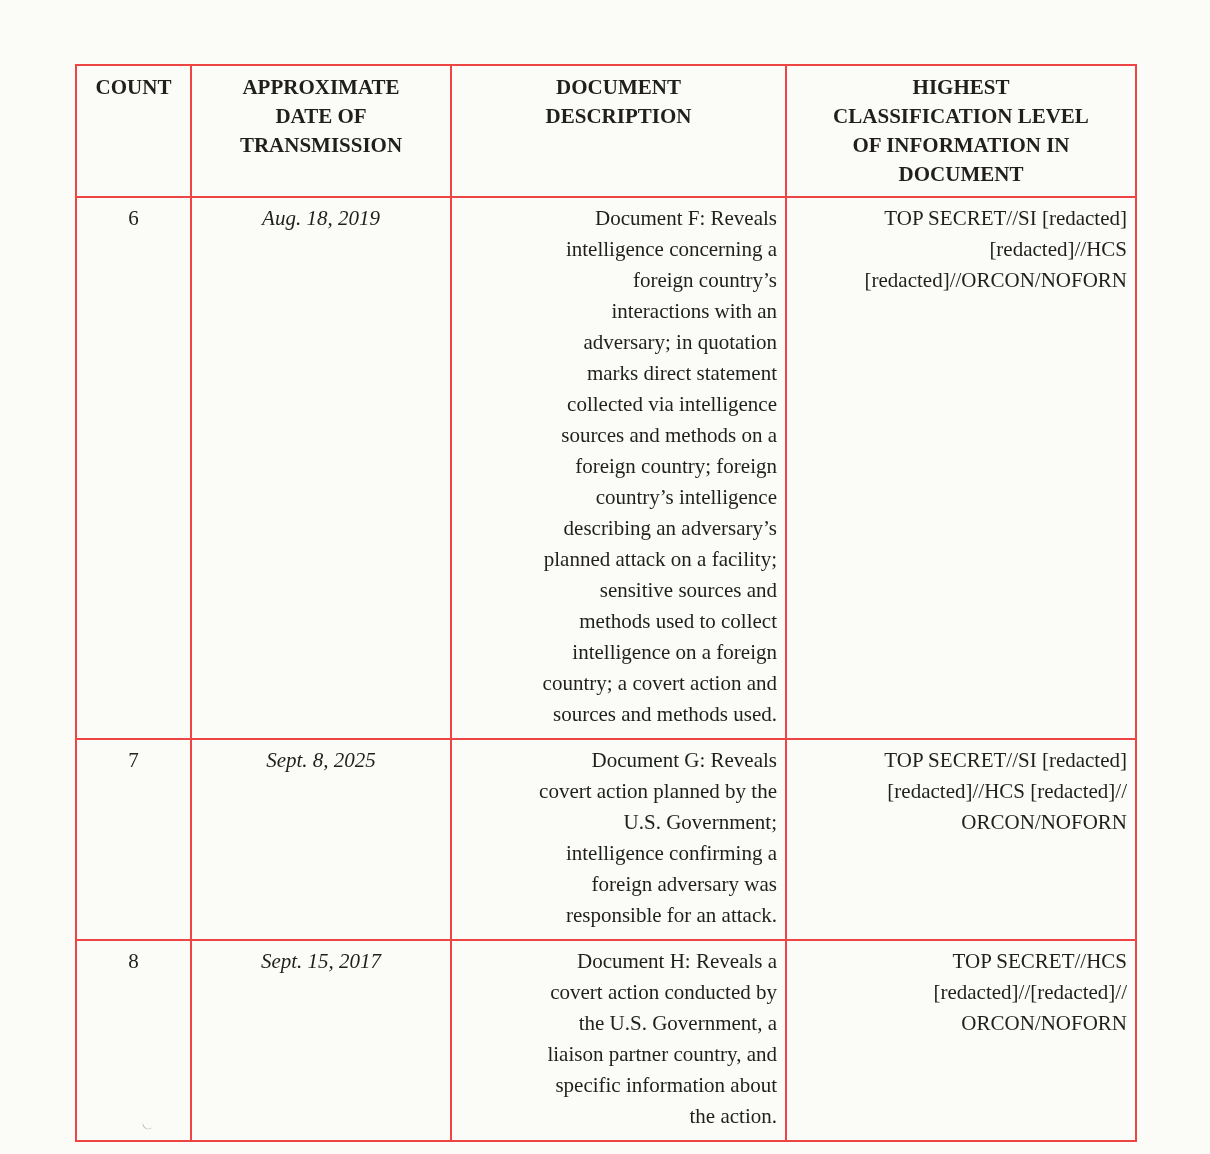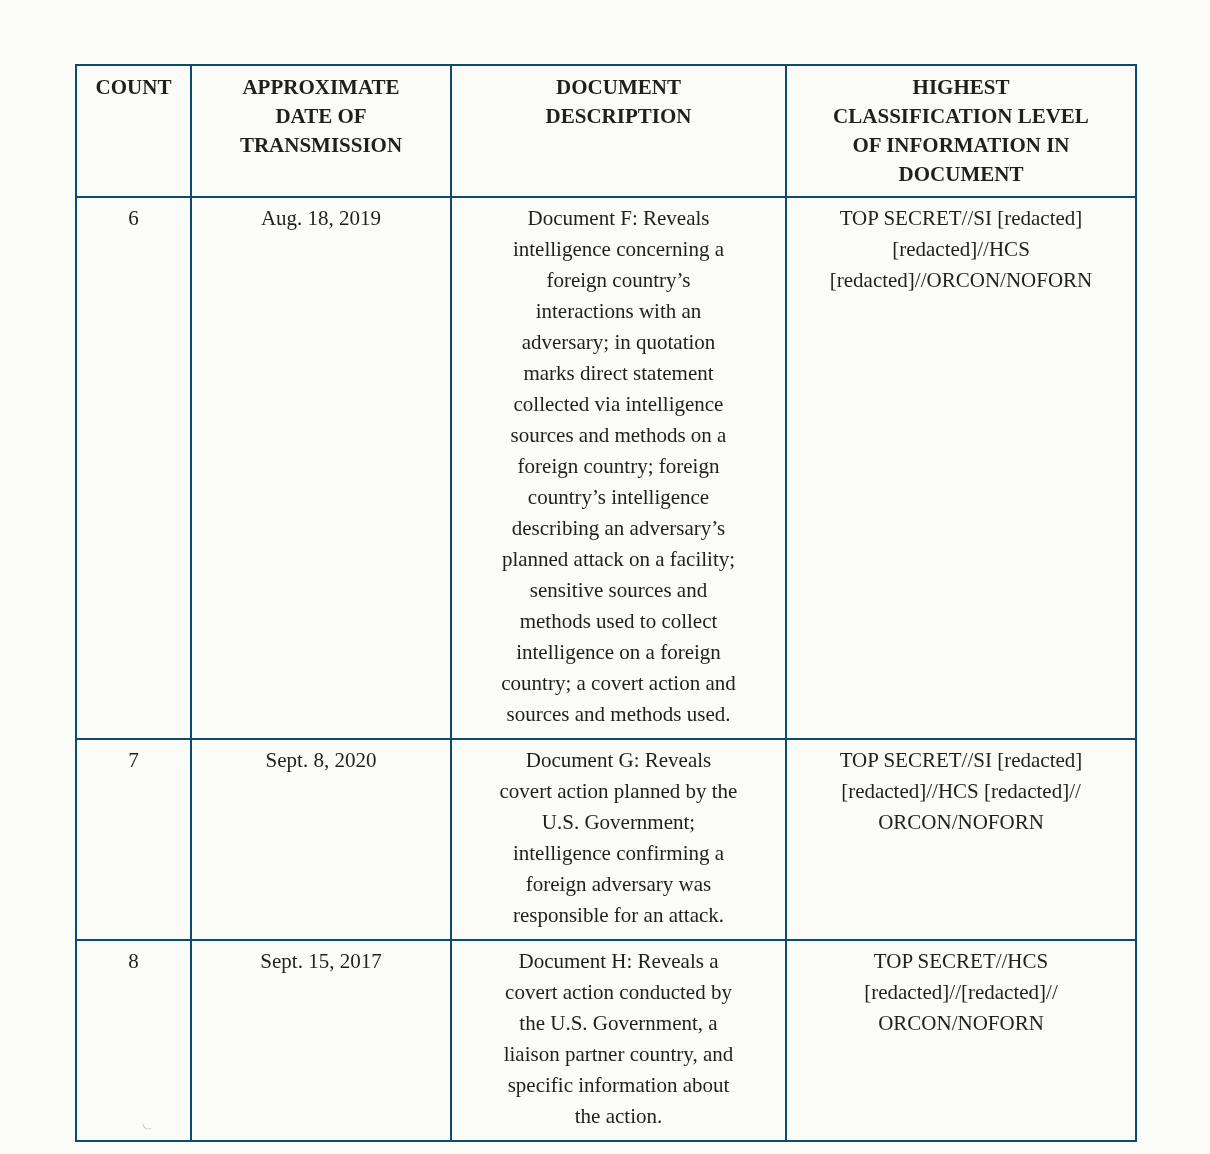--- a/index.html
+++ b/index.html
@@ -25,42 +25,43 @@
     table-layout: fixed;
     width: 1060px;
     background: transparent;
   }
   col.c-count { width: 115px; }
   col.c-date  { width: 260px; }
   col.c-desc  { width: 335px; }
   col.c-class { width: 350px; }
 
   th, td {
-    border: 2px solid #0c4a6e;
+    border: 2px solid #ef4444;
     vertical-align: top;
     white-space: pre-line;
     font-size: 21px;
     line-height: 31px;
     padding: 5px 8px 8px 8px;
   }
   th {
     font-weight: bold;
     text-align: center;
     line-height: 29px;
     padding-top: 7px;
     padding-bottom: 7px;
   }
   td.count {
     text-align: center;
   }
   td.date {
     text-align: center;
+    font-style: italic;
   }
   td.desc, td.cls {
-    text-align: center;
+    text-align: right;
   }
 
   
   .scan-artifact {
     position: absolute;
     left: 143px;
     top: 1122px;
     width: 7px;
     height: 7px;
     border-left: 1.5px solid #a9a8a0;
@@ -115,21 +116,21 @@
 methods used to collect
 intelligence on a foreign
 country; a covert action and
 sources and methods used.</td>
         <td class="cls">TOP SECRET//SI [redacted]
 [redacted]//HCS
 [redacted]//ORCON/NOFORN</td>
       </tr>
       <tr>
         <td class="count">7</td>
-        <td class="date">Sept. 8, 2020</td>
+        <td class="date">Sept. 8, 2025</td>
         <td class="desc">Document G: Reveals
 covert action planned by the
 U.S. Government;
 intelligence confirming a
 foreign adversary was
 responsible for an attack.</td>
         <td class="cls">TOP SECRET//SI [redacted]
 [redacted]//HCS [redacted]//
 ORCON/NOFORN</td>
       </tr>

